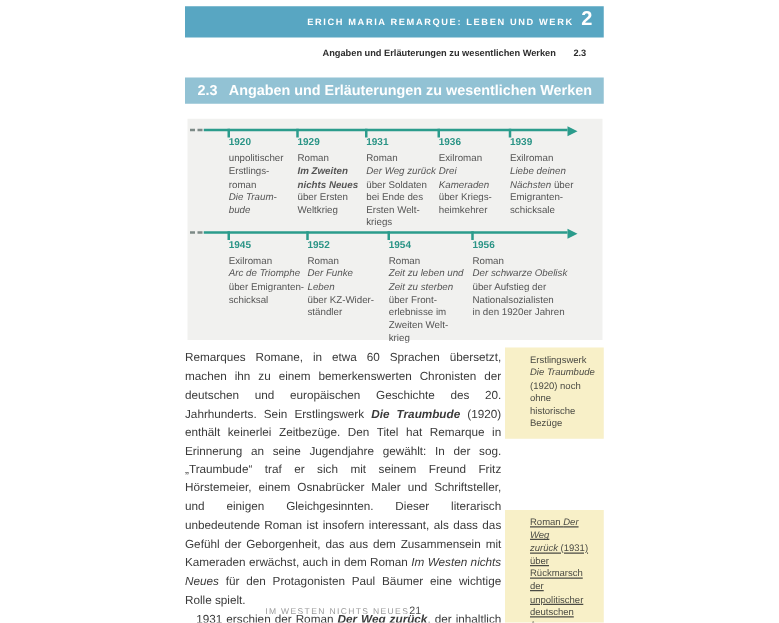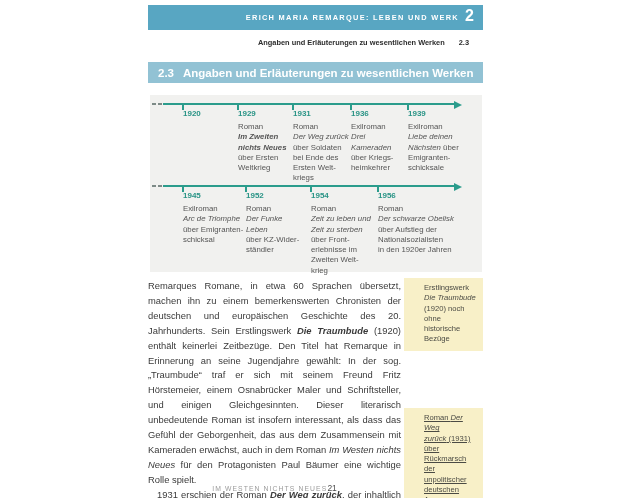--- a/index.html
+++ b/index.html
@@ -106,20 +106,27 @@
     <div class="tl-line" style="top:8px"></div>
     <div class="tl-arrowhead" style="top:9px"></div>
     <div class="tl-tick" style="left:32px;top:8px"></div>
     <div class="tl-tick" style="left:87px;top:8px"></div>
     <div class="tl-tick" style="left:142px;top:8px"></div>
     <div class="tl-tick" style="left:200px;top:8px"></div>
     <div class="tl-tick" style="left:257px;top:8px"></div>
 
     <div class="tl-entry" style="left:33px;top:14px;width:50px">
       <div class="tl-year">1920</div>
+      <div class="tl-lines">
+          <div><span>unpolitischer</span></div>
+          <div><span>Erstlings-</span></div>
+          <div><span>roman</span></div>
+          <div><span class="s-i">Die Traum-</span></div>
+          <div><span class="s-i">bude</span></div>
+        </div>
     </div>
     <div class="tl-entry" style="left:88px;top:14px;width:52px">
       <div class="tl-year">1929</div>
       <div class="tl-lines">
           <div><span>Roman</span></div>
           <div><span class="s-bi">Im Zweiten</span></div>
           <div><span class="s-bi">nichts Neues</span></div>
           <div><span>über Ersten</span></div>
           <div><span>Weltkrieg</span></div>
         </div>

